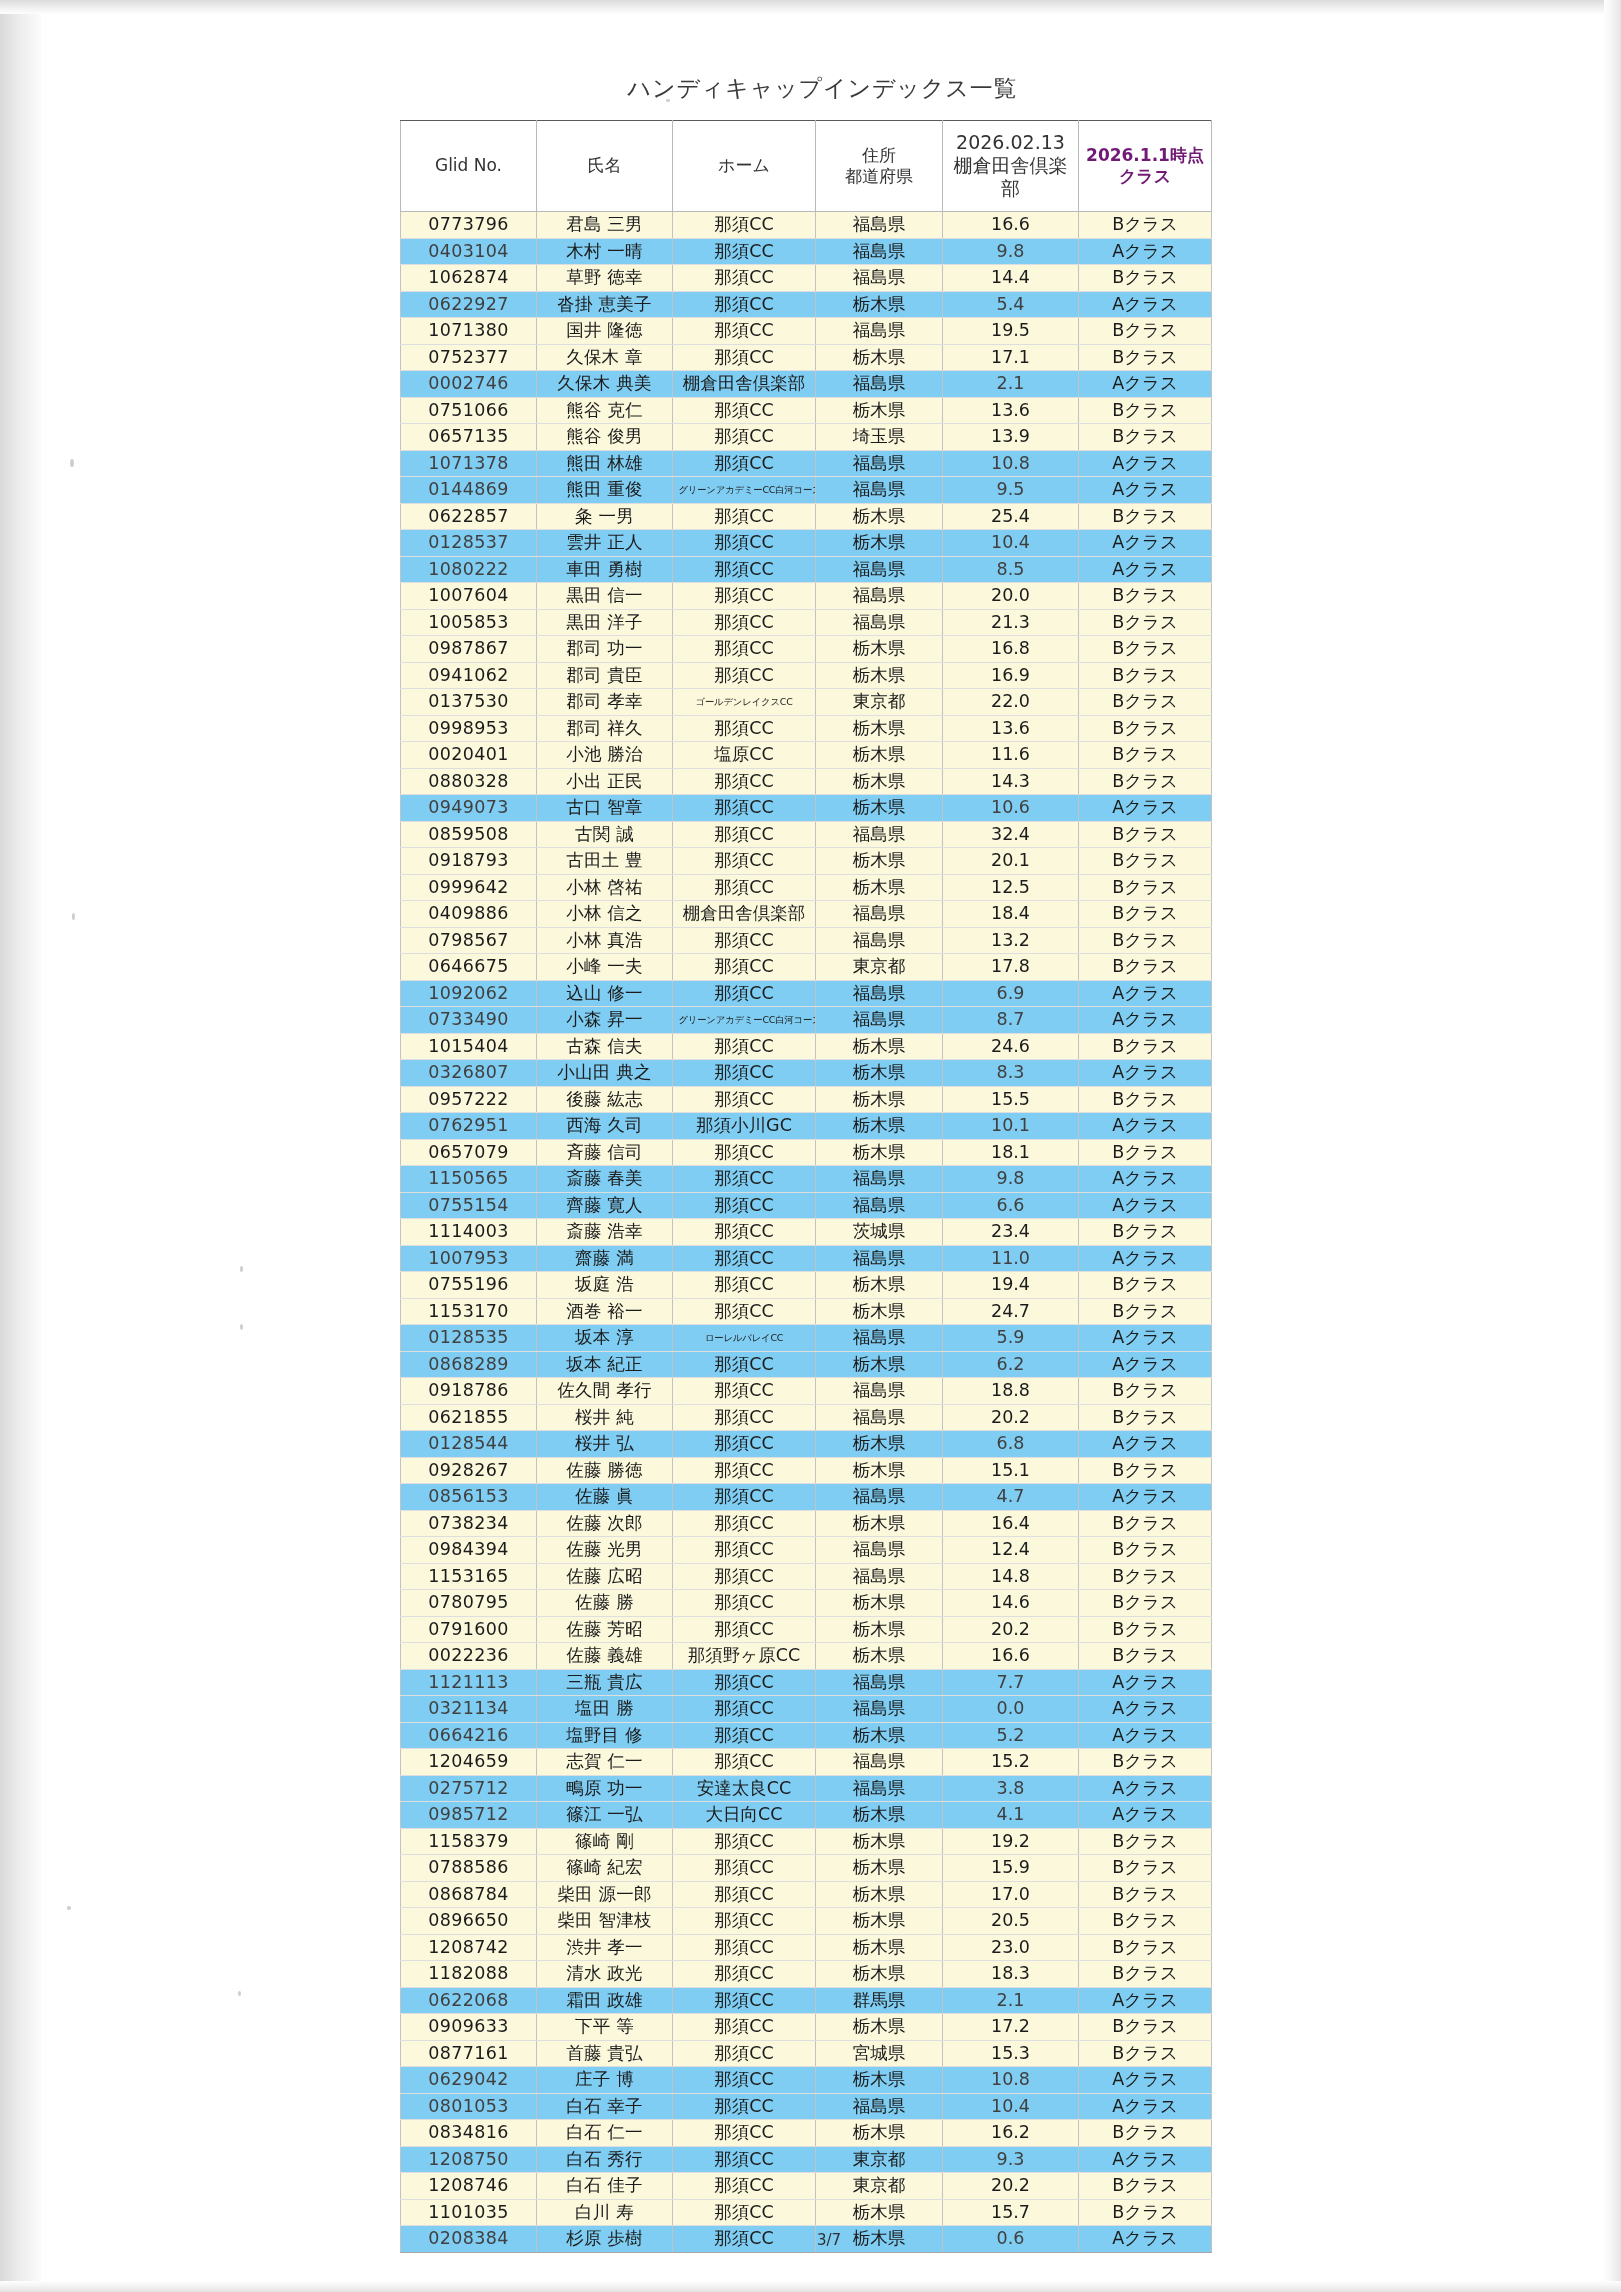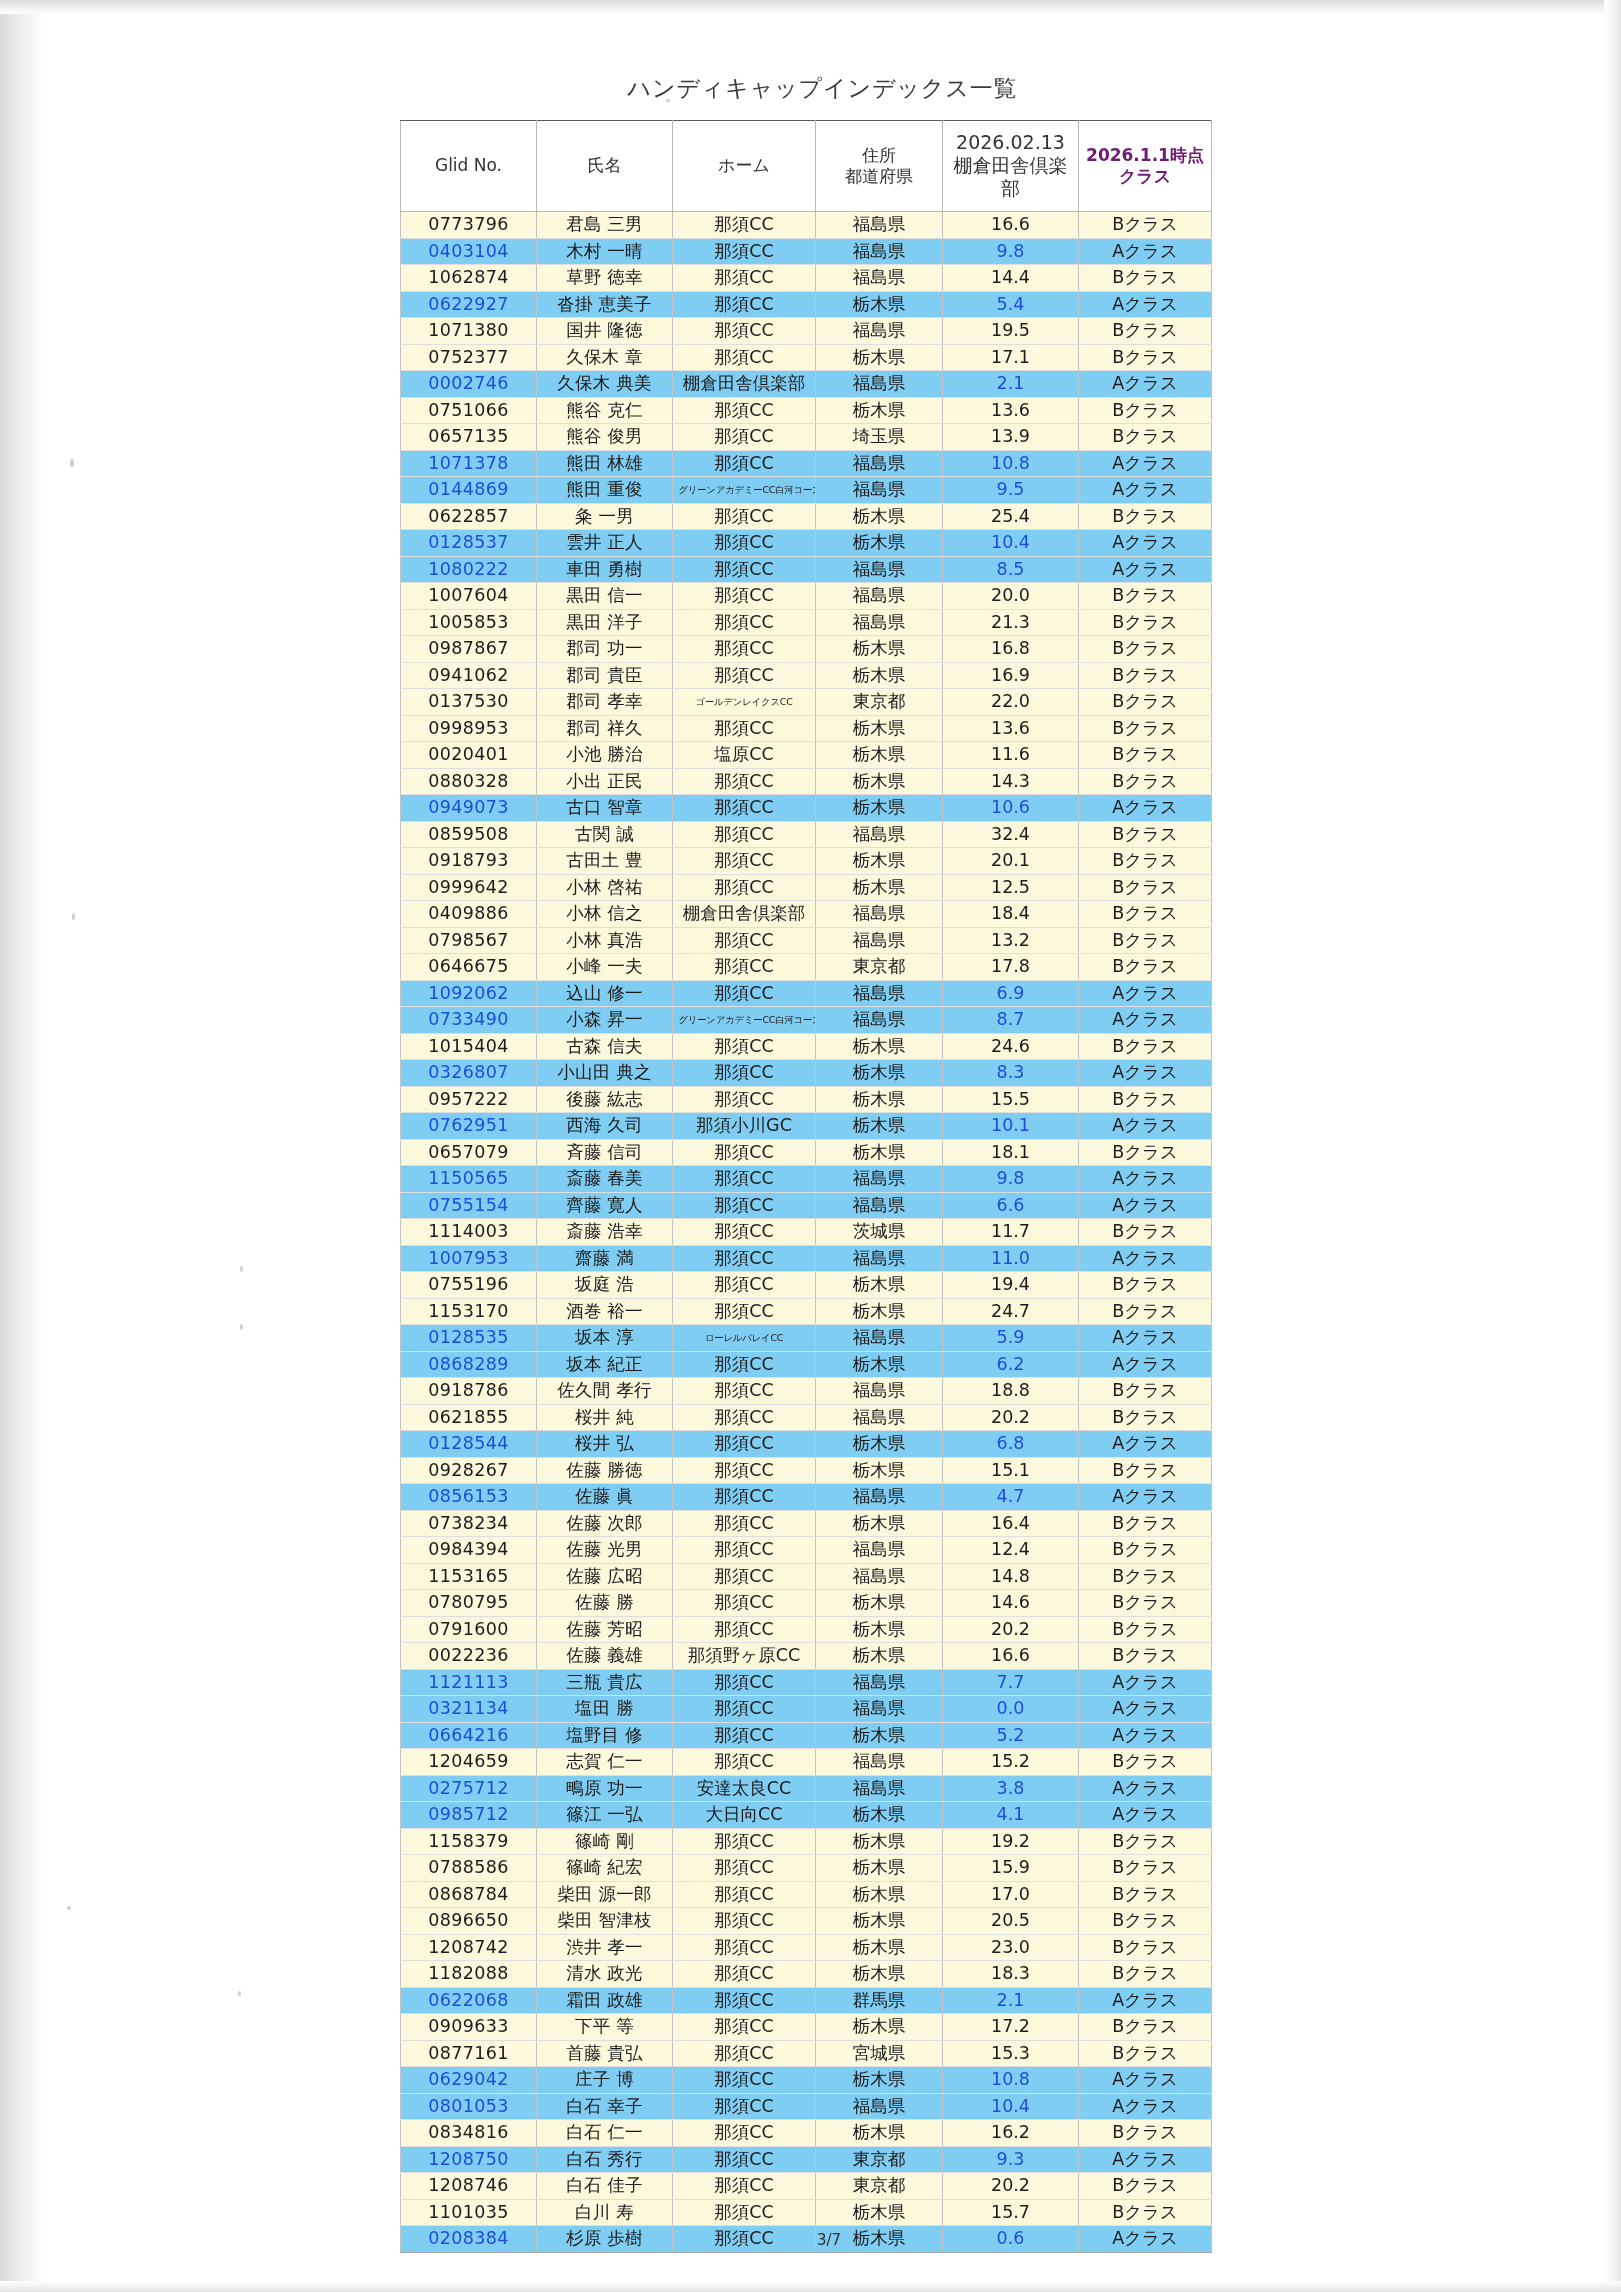--- a/index.html
+++ b/index.html
@@ -134,21 +134,21 @@
     color: #1b1b1b;
     white-space: nowrap;
     overflow: hidden;
     box-sizing: border-box;
   }
 
   tr.row-b td { background: #fbf8dc; }
   tr.row-a td { background: #7fcdf2; }
 
   tr.row-a td.td-glid,
-  tr.row-a td.td-index { color: #1d4ed8; }
+  tr.row-a td.td-index { color: #404040; }
 
   td.td-glid {
     font-size: 17px;
     letter-spacing: 0.4px;
   }
   td.td-name {
     text-align: center;
     letter-spacing: 0.2px;
   }
   td.td-home {
@@ -538,21 +538,21 @@
             <td class="td-home">那須CC</td>
             <td class="td-pref">福島県</td>
             <td class="td-index">6.6</td>
             <td class="td-class">Aクラス</td>
           </tr>
           <tr class="row-b">
             <td class="td-glid">1114003</td>
             <td class="td-name">斎藤 浩幸</td>
             <td class="td-home">那須CC</td>
             <td class="td-pref">茨城県</td>
-            <td class="td-index">11.7</td>
+            <td class="td-index">23.4</td>
             <td class="td-class">Bクラス</td>
           </tr>
           <tr class="row-a">
             <td class="td-glid">1007953</td>
             <td class="td-name">齋藤 満</td>
             <td class="td-home">那須CC</td>
             <td class="td-pref">福島県</td>
             <td class="td-index">11.0</td>
             <td class="td-class">Aクラス</td>
           </tr>

